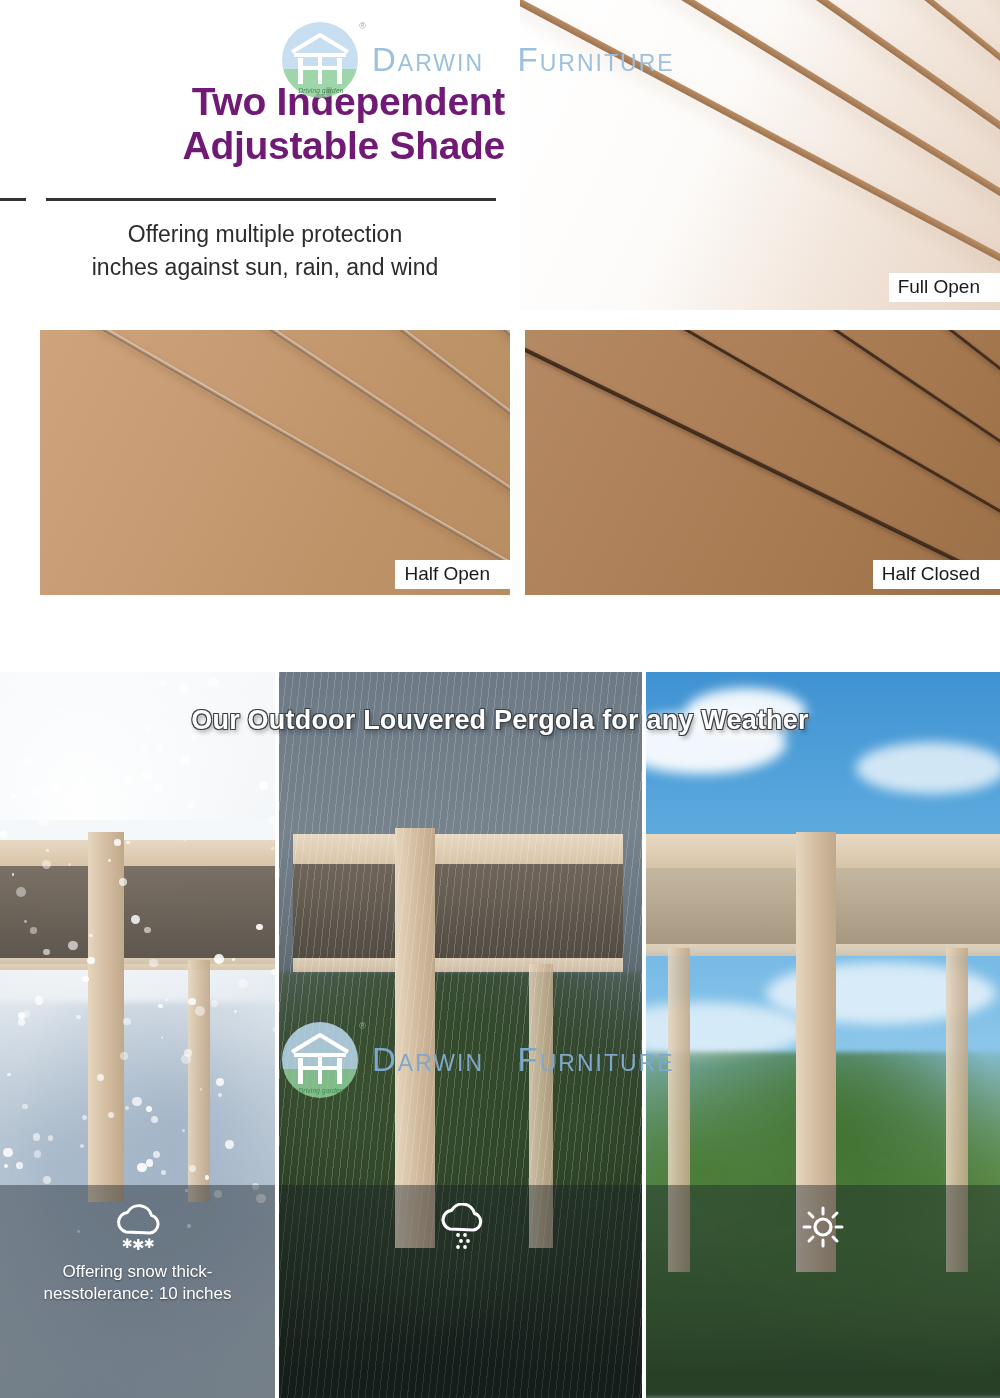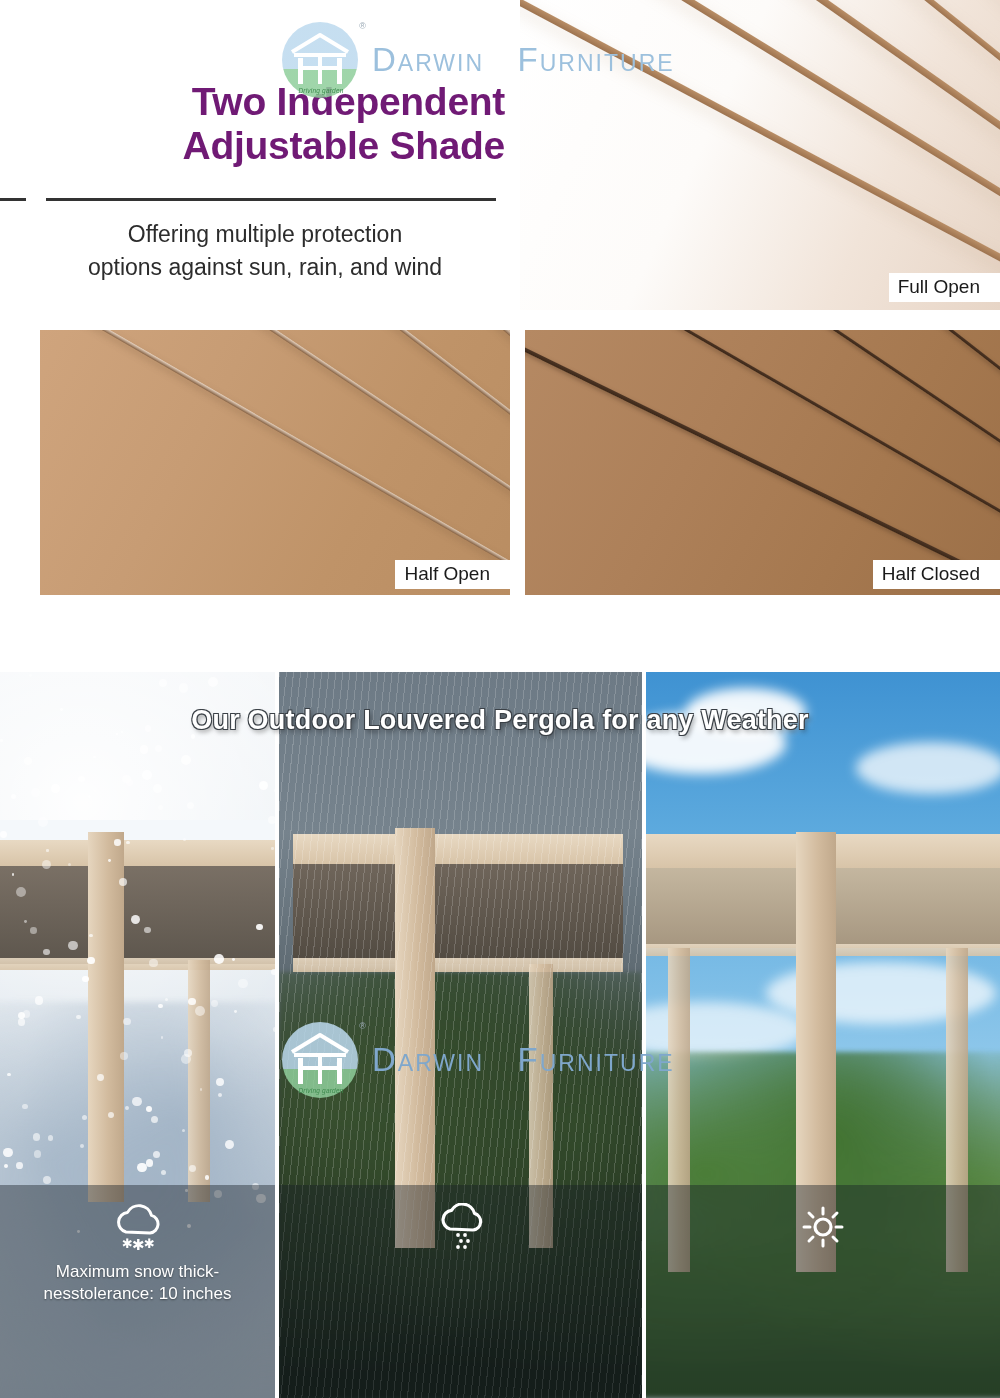--- a/index.html
+++ b/index.html
@@ -208,21 +208,21 @@
       <div class="headline">Adjustable Shade</div>
     </div>
 
     <div class="rule-row">
       <div class="rule-short"></div>
       <div class="rule-long"></div>
     </div>
 
     <div class="subhead">
       <div>Offering multiple protection</div>
-      <div>options against sun, rain, and wind</div>
+      <div>inches against sun, rain, and wind</div>
     </div>
 
     <div class="wm wm-top">
       <div class="wm-logo">
         <div class="disc"></div>
         <svg viewBox="0 0 76 76">
           <path d="M10 30 L38 13 L66 30" fill="none" stroke="#ffffff" stroke-width="4" stroke-linejoin="round"></path>
           <rect x="12" y="31" width="52" height="4" fill="#ffffff"></rect>
           <rect x="16" y="36" width="5" height="26" fill="#ffffff"></rect>
           <rect x="55" y="36" width="5" height="26" fill="#ffffff"></rect>
@@ -371,21 +371,21 @@
       <div class="cap-band b1">
         <div class="cap-icon">
           <svg width="56" height="46" viewBox="0 0 56 46">
             <path d="M16 28 a10 10 0 0 1 1.5 -19.6 a13 13 0 0 1 24 3 a9 9 0 0 1 -1.5 17.6 z" fill="none" stroke="#fff" stroke-width="3" stroke-linejoin="round"></path>
             <text x="12" y="44" fill="#fff" font-size="13" font-family="DejaVu Sans, sans-serif">✱</text>
             <text x="22" y="46" fill="#fff" font-size="15" font-family="DejaVu Sans, sans-serif">✱</text>
             <text x="34" y="44" fill="#fff" font-size="13" font-family="DejaVu Sans, sans-serif">✱</text>
           </svg>
         </div>
         <div class="cap-sub">
-          <div>Maximum snow thick-</div>
+          <div>Offering snow thick-</div>
           <div>nesstolerance: 10 inches</div>
         </div>
       </div>
     </div>
 
     <div class="wpanel wp2">
       <div class="sky-rain"></div>
       <div class="rain-trees"></div>
       <div class="pergola">
         <div class="beam" style="left:14px;top:162px;width:330px;height:30px;"></div>

